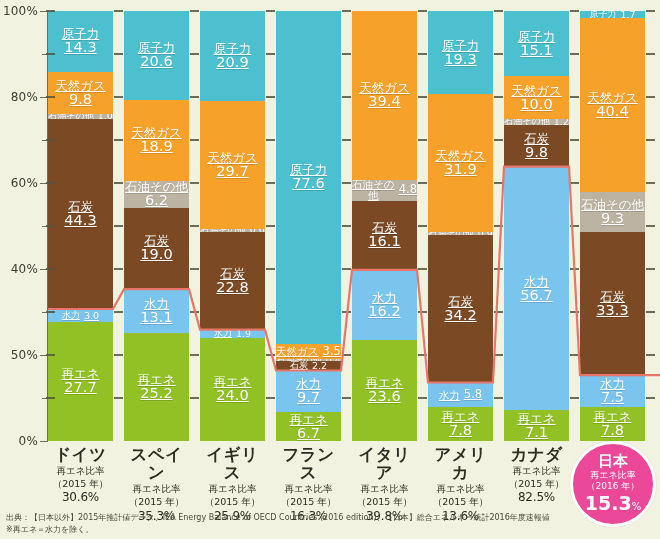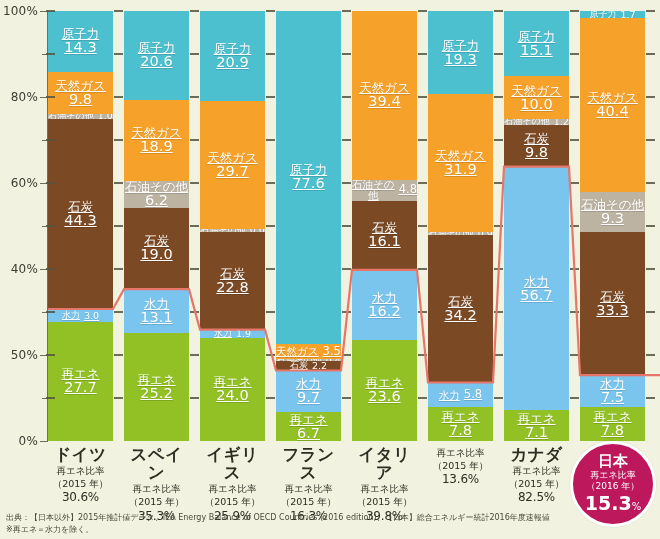--- a/index.html
+++ b/index.html
@@ -43,21 +43,21 @@
 
   
   .labels{position:absolute;left:48px;top:446px;width:612px;height:60px;}
   .lab{position:absolute;top:0;text-align:center;color:#2d2d22;}
   .lab .cty{font-size:16.5px;font-weight:bold;letter-spacing:0.5px;line-height:1.1;}
   .lab .sub{font-size:9.5px;line-height:1.28;margin-top:1px;}
   .lab .pct{font-size:12px;margin-top:0px;letter-spacing:-0.2px;}
 
   
   .badge{position:absolute;left:570px;top:441px;width:86px;height:86px;border-radius:50%;
-         background:#be185d;border:3px solid #ffffff;box-sizing:border-box;
+         background:#ec4899;border:3px solid #ffffff;box-sizing:border-box;
          display:flex;flex-direction:column;align-items:center;justify-content:center;
          color:#fff;text-align:center;box-shadow:0 0 0 1px rgba(0,0,0,0.04);}
   .badge .cty{font-size:15px;font-weight:bold;line-height:1.05;}
   .badge .sub{font-size:9px;line-height:1.25;}
   .badge .pct{font-size:19px;font-weight:bold;line-height:1.1;margin-top:1px;}
   .badge .pct small{font-size:10px;font-weight:normal;}
 
   
   .source{position:absolute;left:6px;top:512px;width:560px;
           font-size:8px;color:#4a4a3c;line-height:1.55;}
@@ -414,20 +414,21 @@
         <div class="sub">（2015 年）</div>
         <div class="pct">16.3%</div>
       </div>
       <div class="lab" style="left: 304px; width: 65px;">
         <div class="cty">イタリア</div>
         <div class="sub">再エネ比率</div>
         <div class="sub">（2015 年）</div>
         <div class="pct">39.8%</div>
       </div>
       <div class="lab" style="left: 380px; width: 65px;">
+        <div class="cty">アメリカ</div>
         <div class="sub">再エネ比率</div>
         <div class="sub">（2015 年）</div>
         <div class="pct">13.6%</div>
       </div>
       <div class="lab" style="left: 456px; width: 65px;">
         <div class="cty">カナダ</div>
         <div class="sub">再エネ比率</div>
         <div class="sub">（2015 年）</div>
         <div class="pct">82.5%</div>
       </div>

